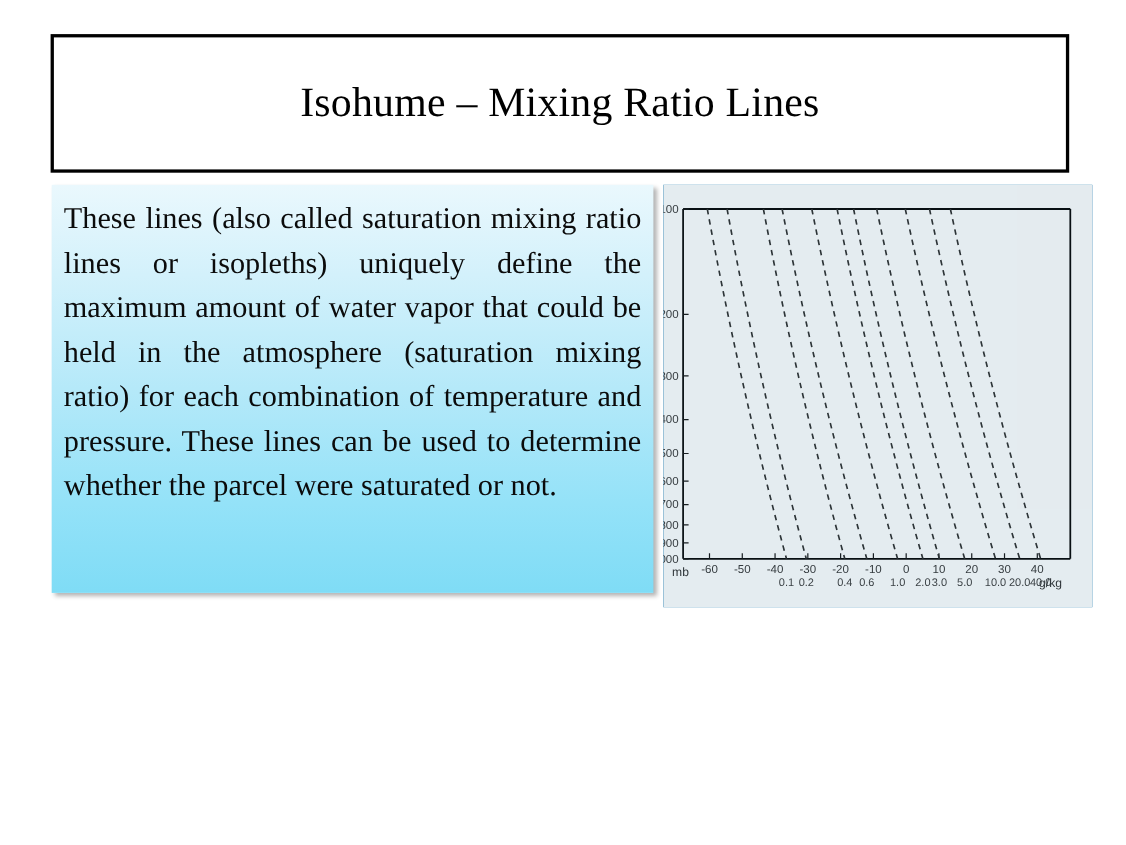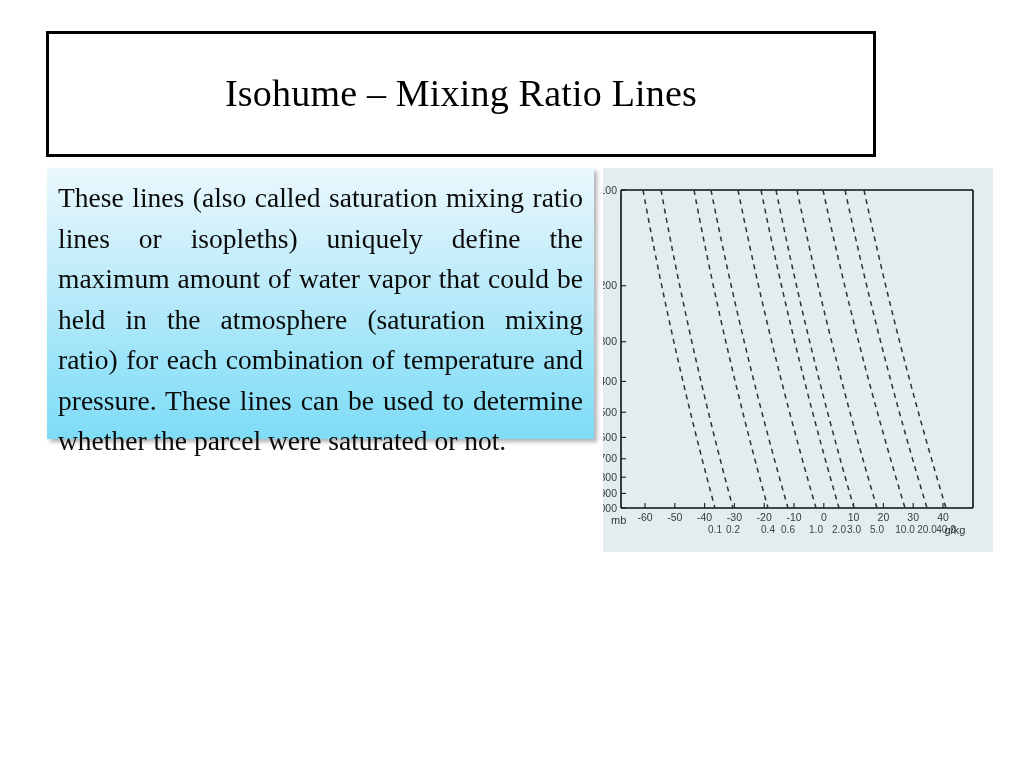--- a/index.html
+++ b/index.html
@@ -14,21 +14,21 @@
     position: relative;
     overflow: hidden;
     font-family: "Liberation Serif", "DejaVu Serif", serif;
   }
 
   
   #title-box {
     position: absolute;
     left: 46px;
     top: 31px;
-    width: 830px;
+    width: 926px;
     height: 126px;
     box-sizing: border-box;
     border: 3px solid #000000;
     background: #ffffff;
     display: flex;
     align-items: center;
     justify-content: center;
   }
   #title-text {
     font-family: "Liberation Serif", "DejaVu Serif", serif;
@@ -40,21 +40,21 @@
     white-space: nowrap;
     text-align: center;
   }
 
   
   #body-panel {
     position: absolute;
     left: 47px;
     top: 168px;
     width: 547px;
-    height: 271px;
+    height: 371px;
     box-sizing: border-box;
     background: linear-gradient(to bottom, #eaf8fd 0%, #d3f1fb 22%, #b5e9f9 50%, #94e2f8 78%, #7fdcf6 100%);
     box-shadow: 3px 3px 4px rgba(0,0,0,0.30);
     padding: 10px 11px 8px 11px;
   }
   #body-paragraph {
     font-family: "Liberation Serif", "DejaVu Serif", serif;
     font-size: 27.5px;
     line-height: 40.5px;
     color: #0b0b0b;

